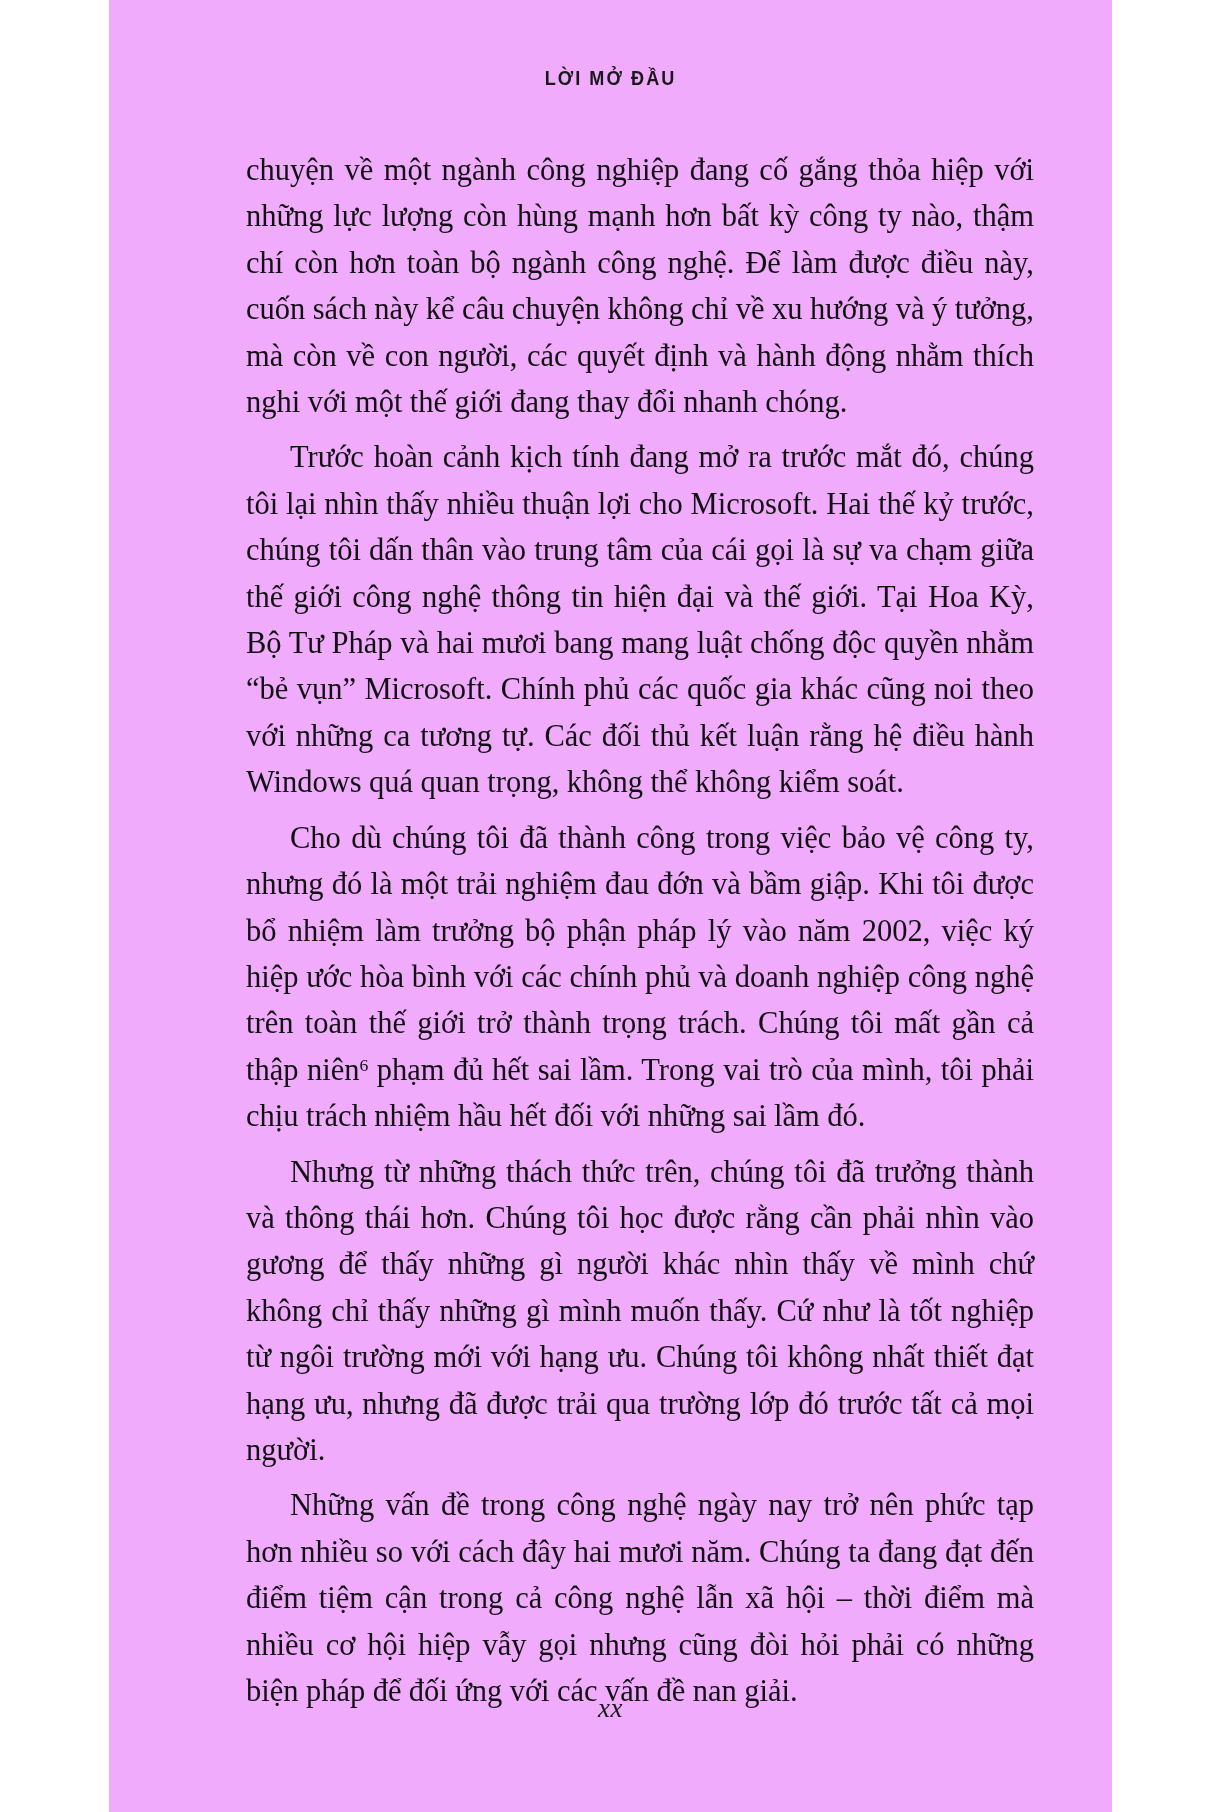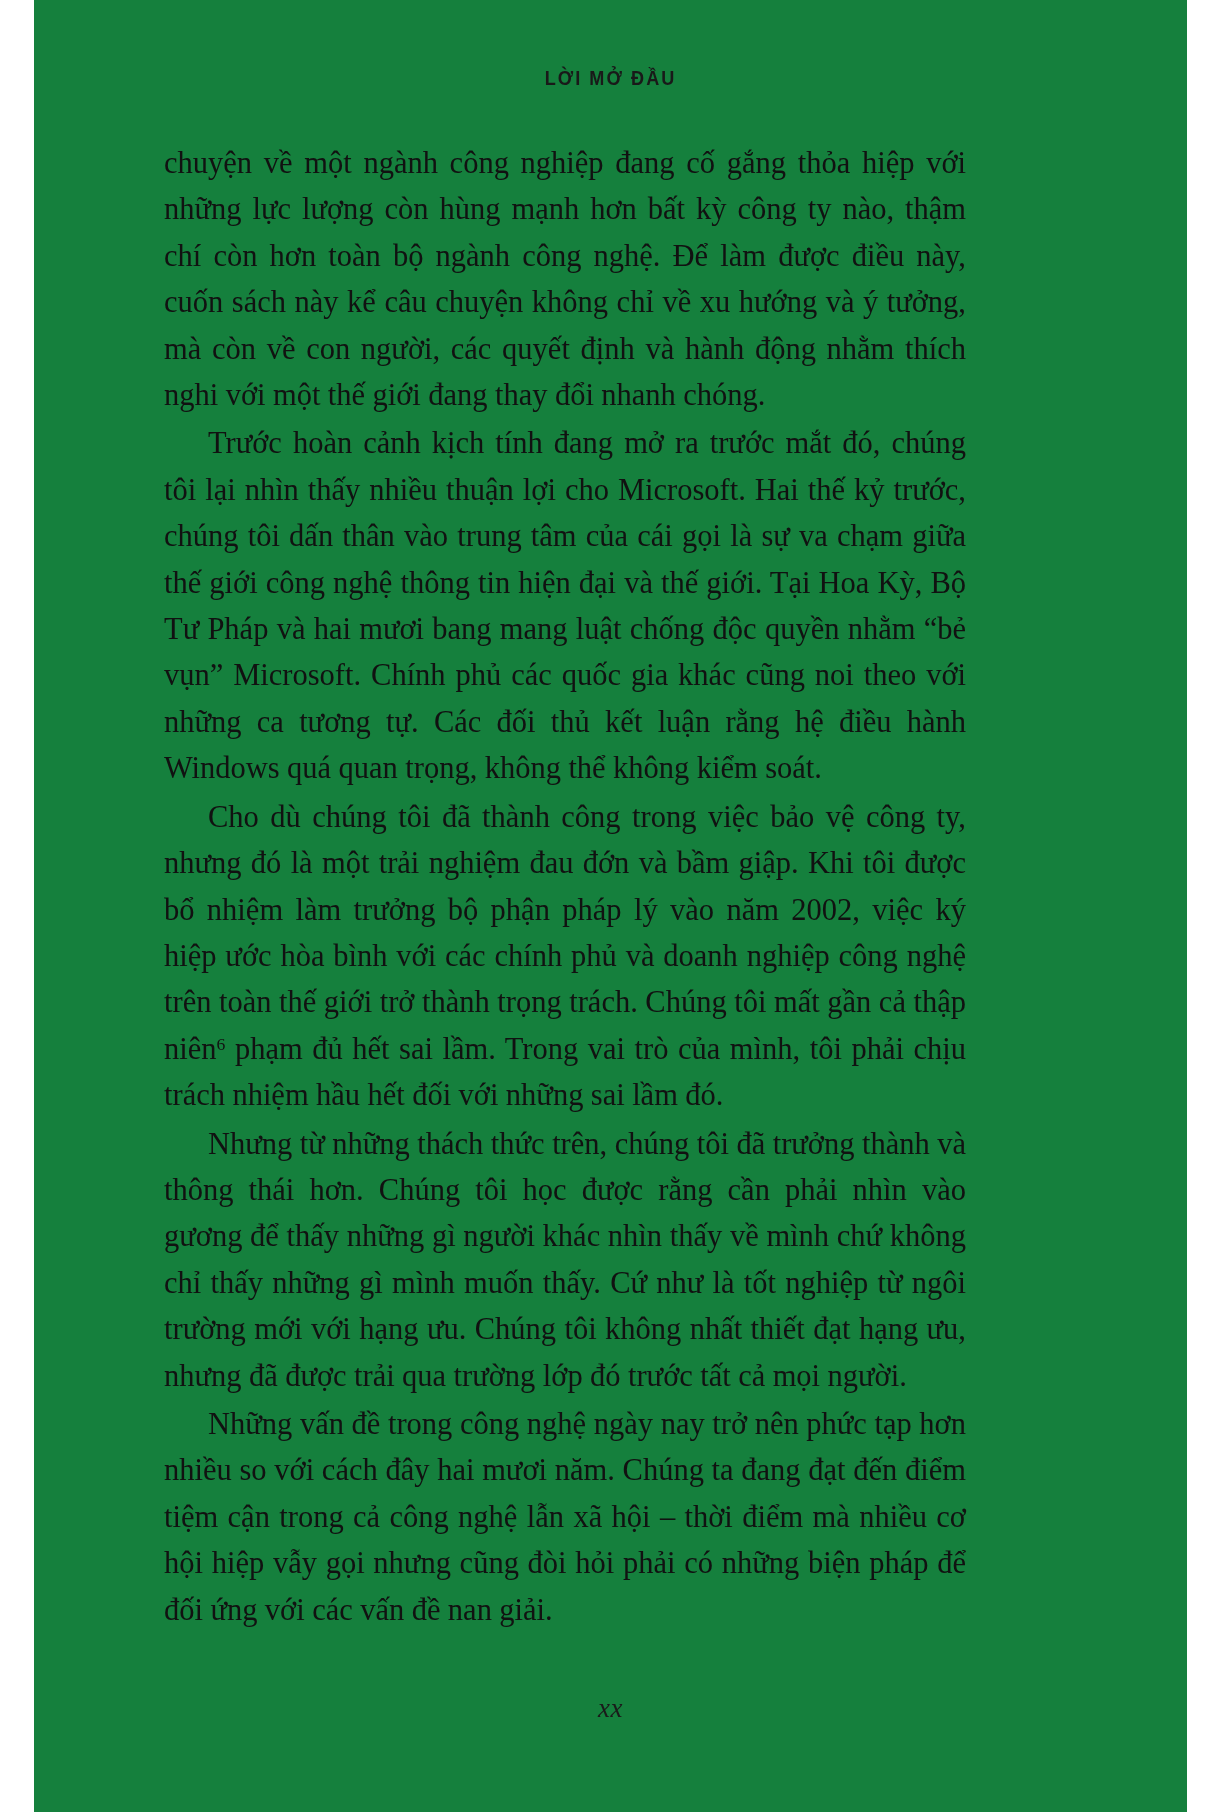--- a/index.html
+++ b/index.html
@@ -3,24 +3,24 @@
 <meta charset="utf-8">
 <style>
   html, body {
     margin: 0;
     padding: 0;
     background: #ffffff;
   }
 
   .page {
     position: relative;
-    width: 1153px;
+    width: 1003px;
     height: 1812px;
     margin: 0 auto;
-    background: #15803d;
+    background: #f0abfc;
     box-sizing: border-box;
     overflow: hidden;
     text-decoration: underline;
   }
 
   
   .running-header {
     position: absolute;
     top: 66px;
     left: 0;
@@ -38,21 +38,21 @@
 
   
   .textblock {
     position: absolute;
     top: 138px;
     left: 128px;
     width: 806px;
   }
 
   .para {
-    margin: 2px;
+    margin: 9px;
     font-family: "Liberation Serif", "DejaVu Serif", serif;
     font-size: 30.5px;
     line-height: 46.4px;
     color: #111111;
     text-align: justify;
     text-justify: inter-word;
     -webkit-hyphens: none;
     hyphens: none;
     word-spacing: -0.2px;
   }

